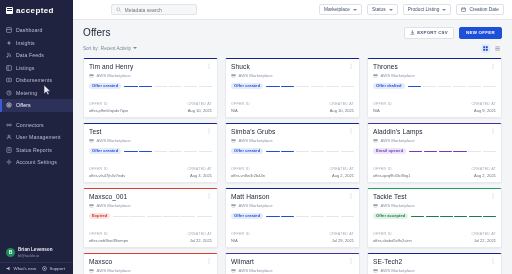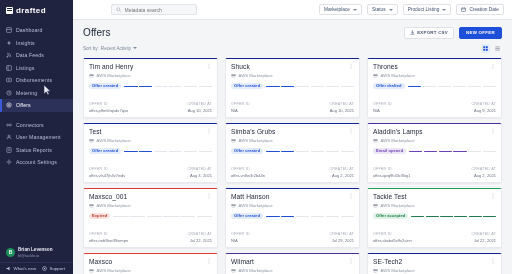--- a/index.html
+++ b/index.html
@@ -161,21 +161,21 @@
   .meta-value { font-size:4.1px; color:#6b7280; }
 </style>
 </head>
 <body>
 
 <div class="app">
 
   <aside class="sidebar">
     <div class="logo-row">
       <span class="logo-mark"></span>
-      <span class="logo-text">drafted</span>
+      <span class="logo-text">accepted</span>
     </div>
 
     <nav class="nav">
       <div class="nav-group" id="nav-primary">
           <div class="nav-item">
             <svg class="nav-ico" viewBox="0 0 10 10">
               <rect x="1" y="1" width="8" height="8" rx="1" fill="none" stroke="#b9bdd4" stroke-width="1.1"></rect>
               <line x1="1" y1="4" x2="9" y2="4" stroke="#b9bdd4" stroke-width="1.1"></line>
             </svg>
             <span>Dashboard</span>

